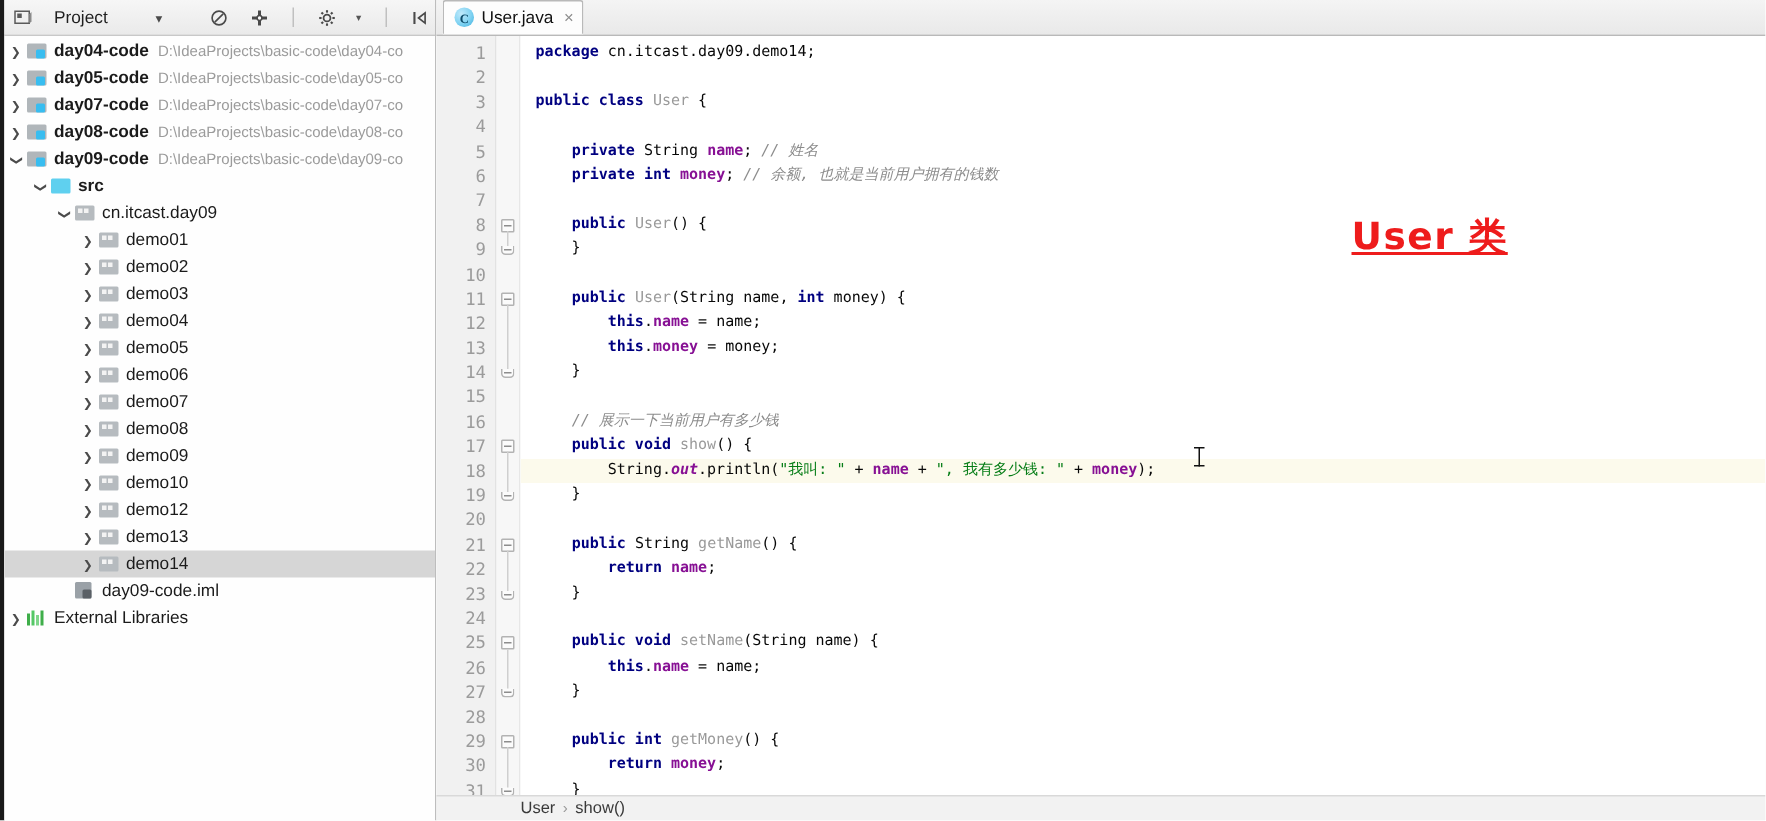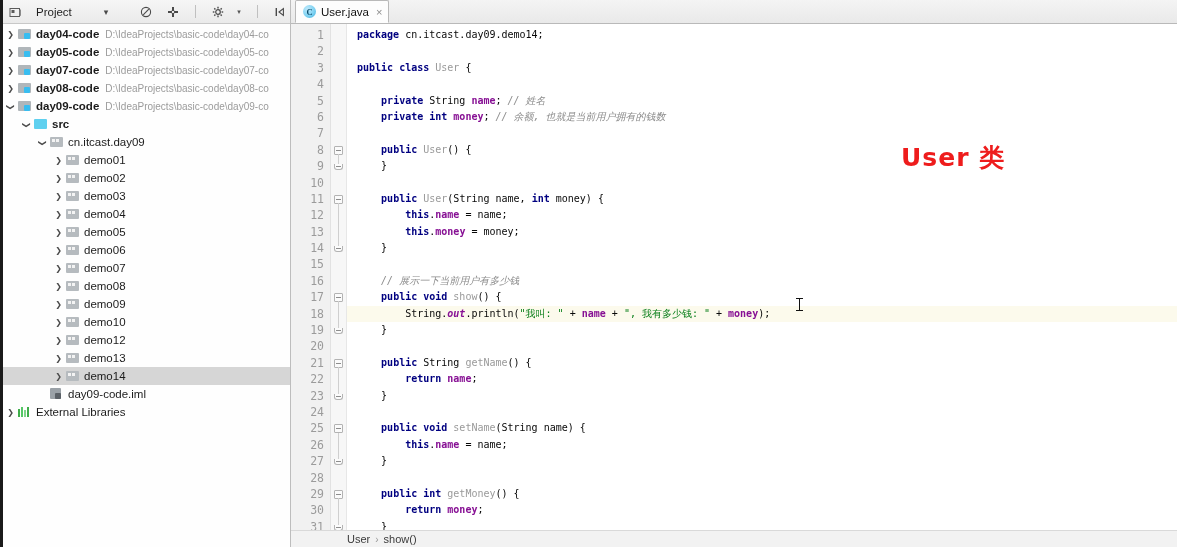--- a/index.html
+++ b/index.html
@@ -261,20 +261,21 @@
 
   .annotation {
     position: absolute;
     left: 610px; top: 117px;
     color: #ee1c1c;
     font-size: 25px;
     font-weight: bold;
     font-family: "DejaVu Sans", sans-serif;
     letter-spacing: 1px;
     white-space: nowrap;
+    text-decoration: underline;
   }
 
   .breadcrumb-bar {
     height: 17px; min-height: 17px;
     background: #f2f2f2;
     border-top: 1px solid #d9d9d9;
     display: flex;
     align-items: center;
     padding-left: 56px;
     gap: 5px;

